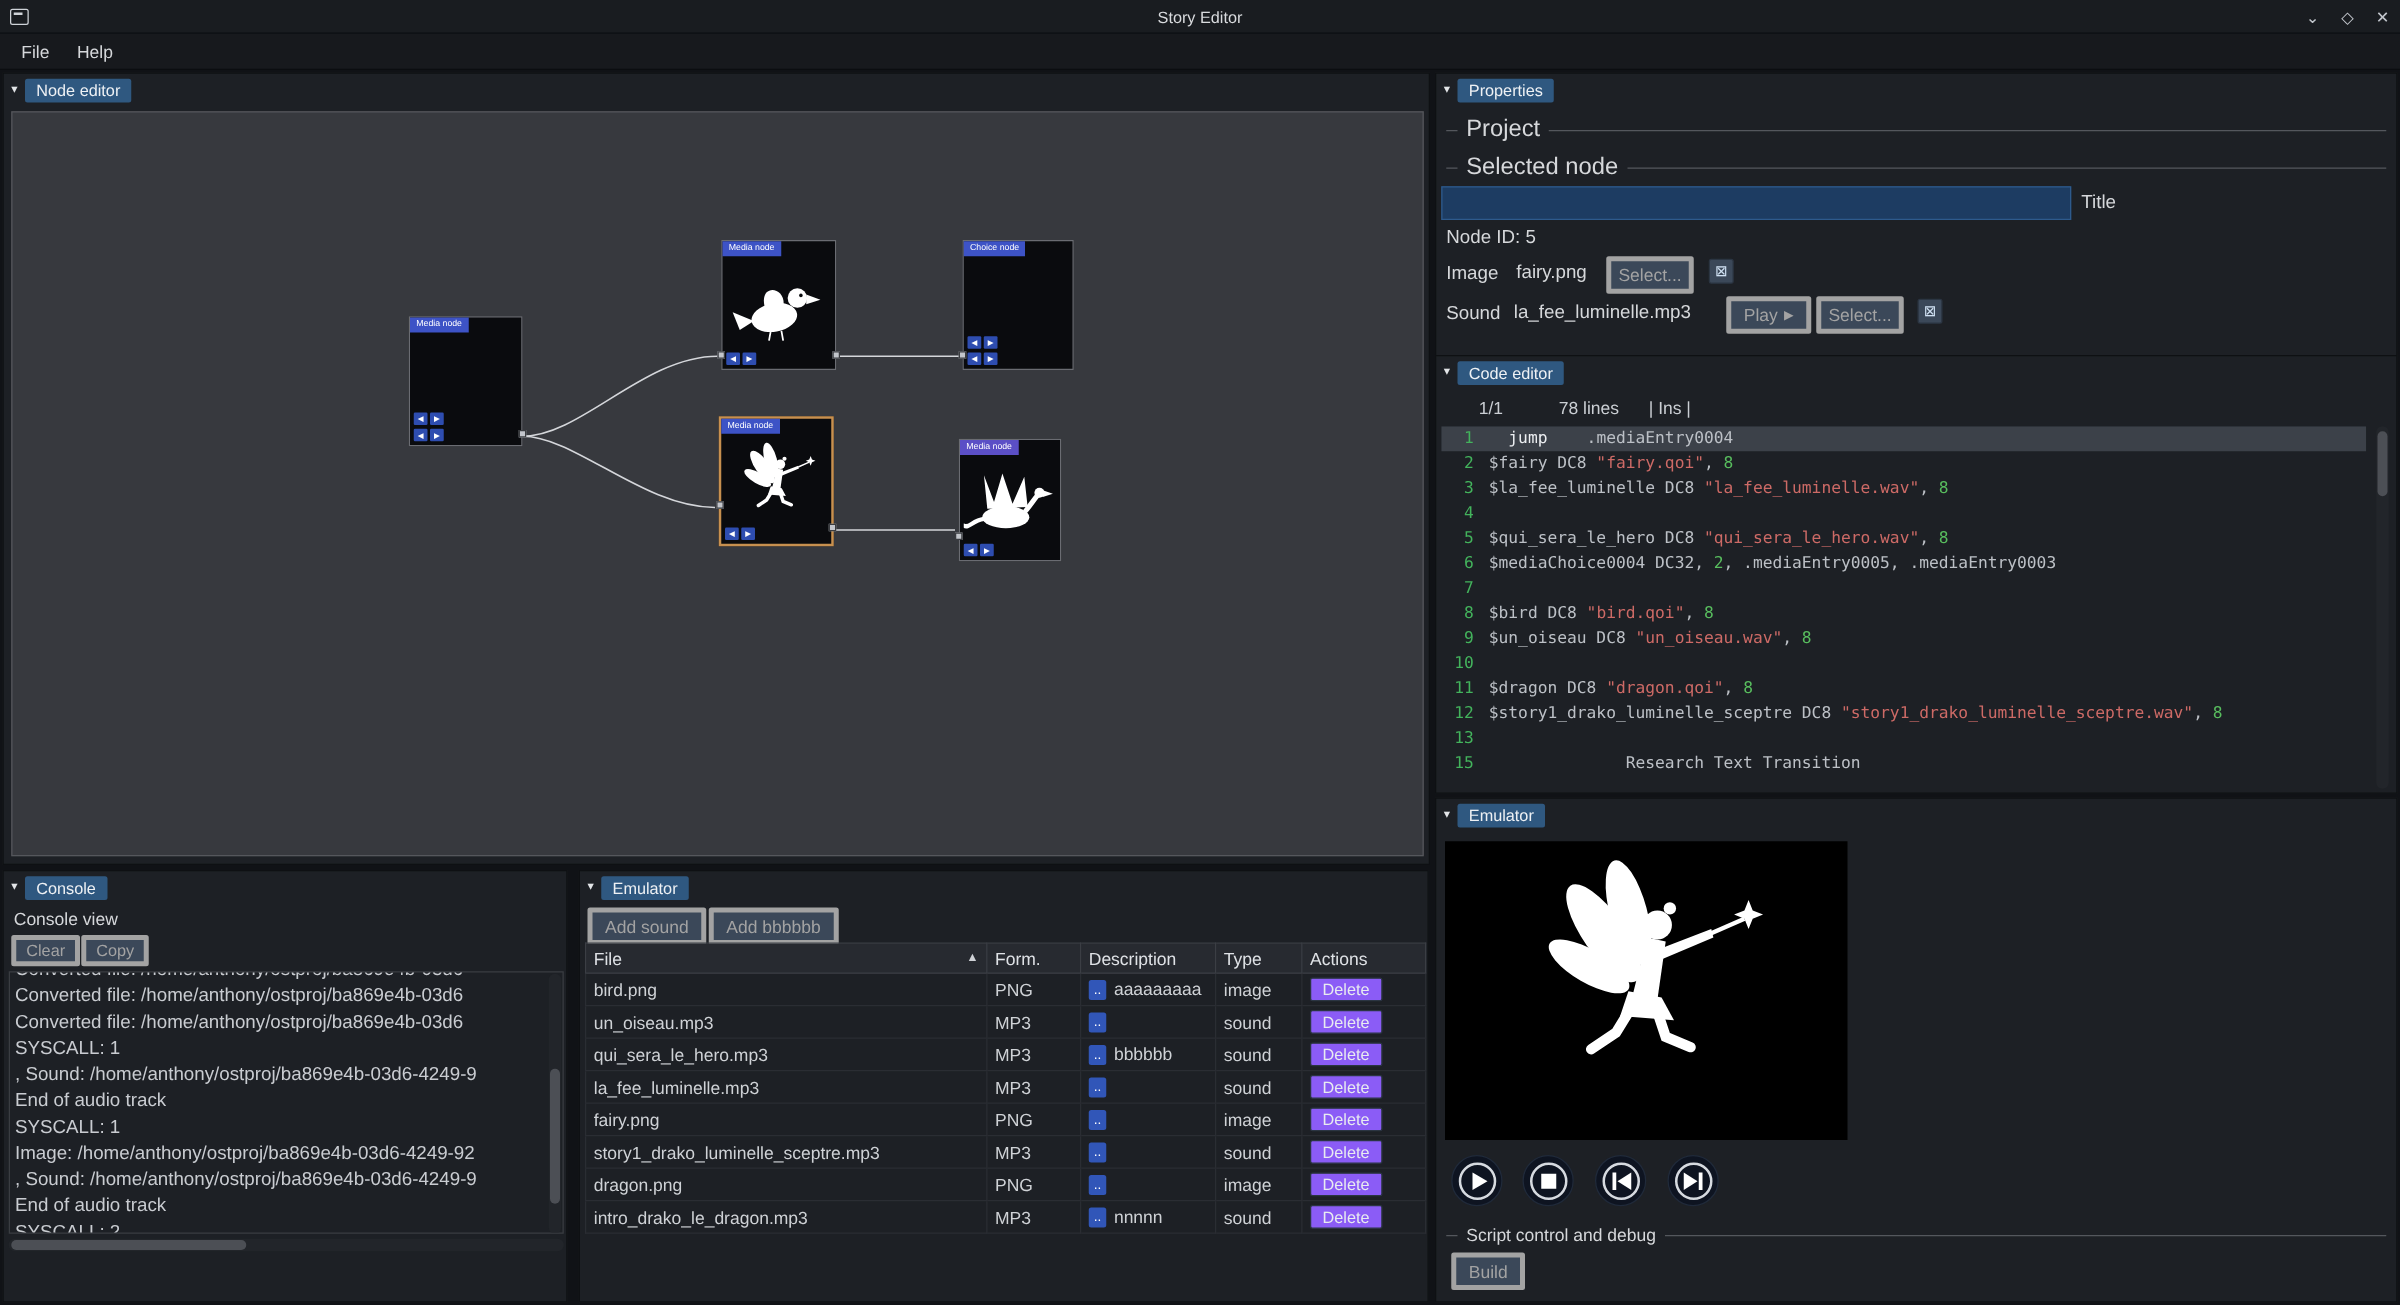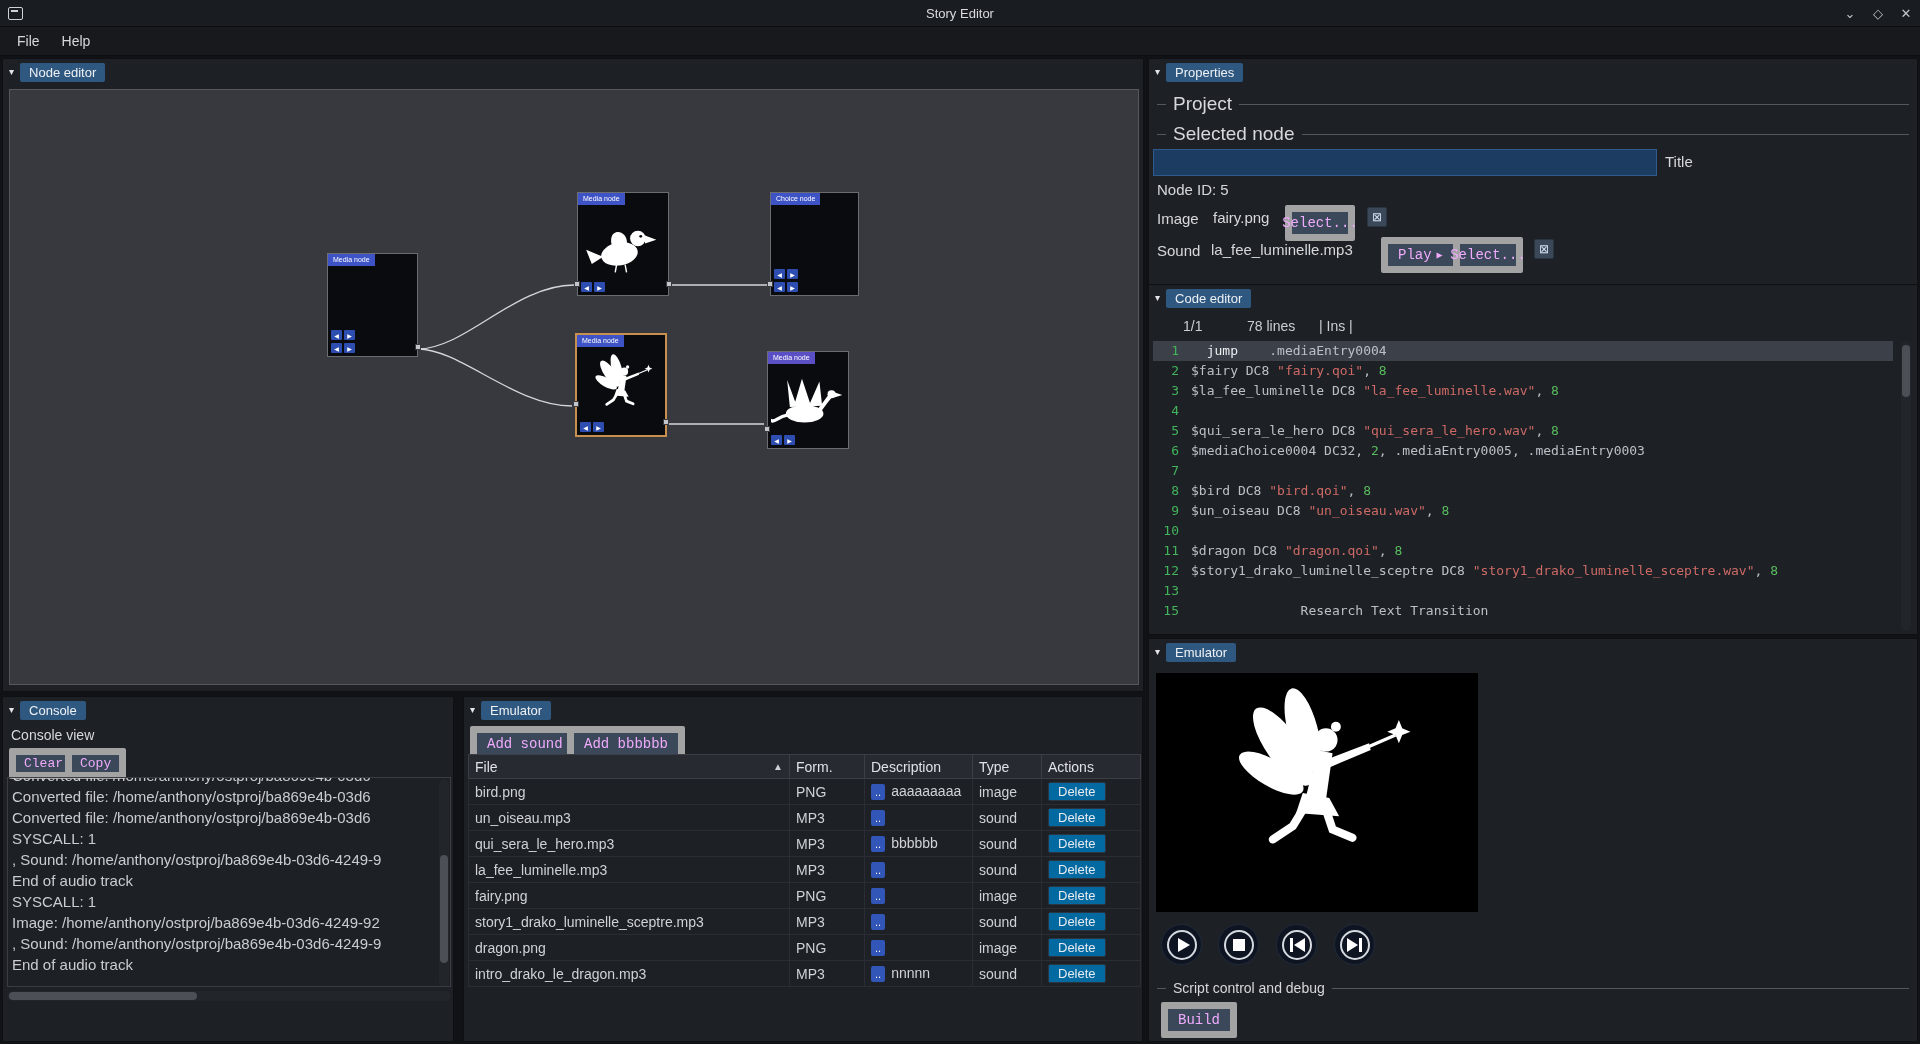--- a/index.html
+++ b/index.html
@@ -14,21 +14,21 @@
   .win-controls{position:absolute;right:6px;top:0;height:27px;display:flex;align-items:center;gap:12px}
   .win-btn{width:16px;text-align:center;font-size:13px;color:#c2c6cc;cursor:pointer}
   .menubar{position:absolute;left:0;top:27px;width:1920px;height:29px;background:#17191d;display:flex;align-items:center;padding-left:6px;border-bottom:1px solid #0b0d10}
   .menu-item{padding:4px 11px;font-size:14px;color:#d6d8db;cursor:pointer}
 
   
   .panel{position:absolute;background:#1d2025;border:1px solid #0e1013}
   .panel-header{height:26px;display:flex;align-items:center;gap:6px;padding-left:6px}
   .collapse-icon{color:#e3e5e8;font-size:10px;cursor:pointer;line-height:1}
   .panel-title{background:#2f5880;color:#eef1f4;font-size:13px;padding:2px 9px;border-radius:2px}
-  .btn{display:inline-flex;align-items:center;justify-content:center;gap:5px;background:#3b4859;color:#f0abfc;font-size:14px;font-family:Liberation Mono, monospace;border:7px solid #a3a3a3;border-radius:2px;padding:3px 10px;cursor:pointer;white-space:nowrap}
+  .btn{display:inline-flex;align-items:center;justify-content:center;gap:5px;background:#3b4859;color:#a3a3a3;font-size:14px;font-family:Liberation Sans, sans-serif;border:4px solid #a3a3a3;border-radius:2px;padding:3px 10px;cursor:pointer;white-space:nowrap}
   .btn.small{font-size:13px;padding:1px 8px}
   .sq-btn{width:20px;height:20px;display:inline-flex;align-items:center;justify-content:center;background:#3b4859;border:1px solid #2b3542;border-radius:2px;color:#cfe0f2;font-size:12px;cursor:pointer}
   .group-row{position:absolute;display:flex;align-items:center;gap:7px}
   .gline{height:1px;background:#54575d}
   .gline.short{width:9px}
   .gline.fill{flex:1}
   .group-label{font-size:19px;color:#d6d8db;white-space:nowrap}
 
   
   #node-editor-panel{left:2px;top:58px;width:1142px;height:634px}
@@ -91,21 +91,21 @@
   
   #resources-panel{left:463px;top:696px;width:680px;height:346px}
   #add-sound{position:absolute;left:6px;top:29px}
   #add-image{position:absolute;left:103px;top:29px}
   .res-table{position:absolute;left:4px;top:57px;width:672px;border-collapse:collapse;table-layout:fixed;font-size:14px;color:#cfd2d6}
   .res-table th{background:#272a30;border:1px solid #3b3e44;font-weight:normal;text-align:left;padding:2px 6px;height:24px;color:#dfe2e6}
   .res-table td{border:1px solid #2a2d33;padding:3px 6px;height:24px;white-space:nowrap;overflow:hidden}
   .file-th{display:flex;align-items:center;justify-content:space-between}
   .sort-arrow{font-size:10px;color:#cfd2d6}
   .desc-btn{display:inline-flex;align-items:center;justify-content:center;background:#3156b8;color:#fff;border:none;border-radius:2px;font-size:11px;height:16px;padding:0 4px;margin-right:6px;cursor:pointer;vertical-align:middle}
-  .del-btn{background:#0369a1;color:#e8ebf0;border:1px solid #2b3542;border-radius:2px;font-size:13px;font-family:inherit;padding:1px 9px;cursor:pointer}
+  .del-btn{background:#8b5cf6;color:#e8ebf0;border:1px solid #2b3542;border-radius:2px;font-size:13px;font-family:inherit;padding:1px 9px;cursor:pointer}
   .hidden-defs{position:absolute;width:0;height:0;overflow:hidden}
 </style>
 </head>
 <body>
 
 <svg class="hidden-defs" aria-hidden="true">
   <defs>
     <g id="fairy-g" fill="#fff">
       <ellipse cx="40" cy="42" rx="10" ry="28" transform="rotate(-35 40 42)"></ellipse>
       <ellipse cx="52" cy="32" rx="9" ry="26" transform="rotate(-15 52 32)"></ellipse>
@@ -405,20 +405,21 @@
         <div class="log-line">Converted file: /home/anthony/ostproj/ba869e4b-03d6</div>
         <div class="log-line">Converted file: /home/anthony/ostproj/ba869e4b-03d6</div>
         <div class="log-line">Converted file: /home/anthony/ostproj/ba869e4b-03d6</div>
         <div class="log-line">SYSCALL: 1</div>
         <div class="log-line">, Sound: /home/anthony/ostproj/ba869e4b-03d6-4249-9</div>
         <div class="log-line">End of audio track</div>
         <div class="log-line">SYSCALL: 1</div>
         <div class="log-line">Image: /home/anthony/ostproj/ba869e4b-03d6-4249-92</div>
         <div class="log-line">, Sound: /home/anthony/ostproj/ba869e4b-03d6-4249-9</div>
         <div class="log-line">End of audio track</div>
+        <div class="log-line">SYSCALL: 2</div>
       </div>
     <div class="vscroll" id="console-vscroll">
         <div class="thumb"></div>
       </div>
   </div>
   <div class="hscroll">
       <div class="thumb"></div>
     </div>
 </div>
 

